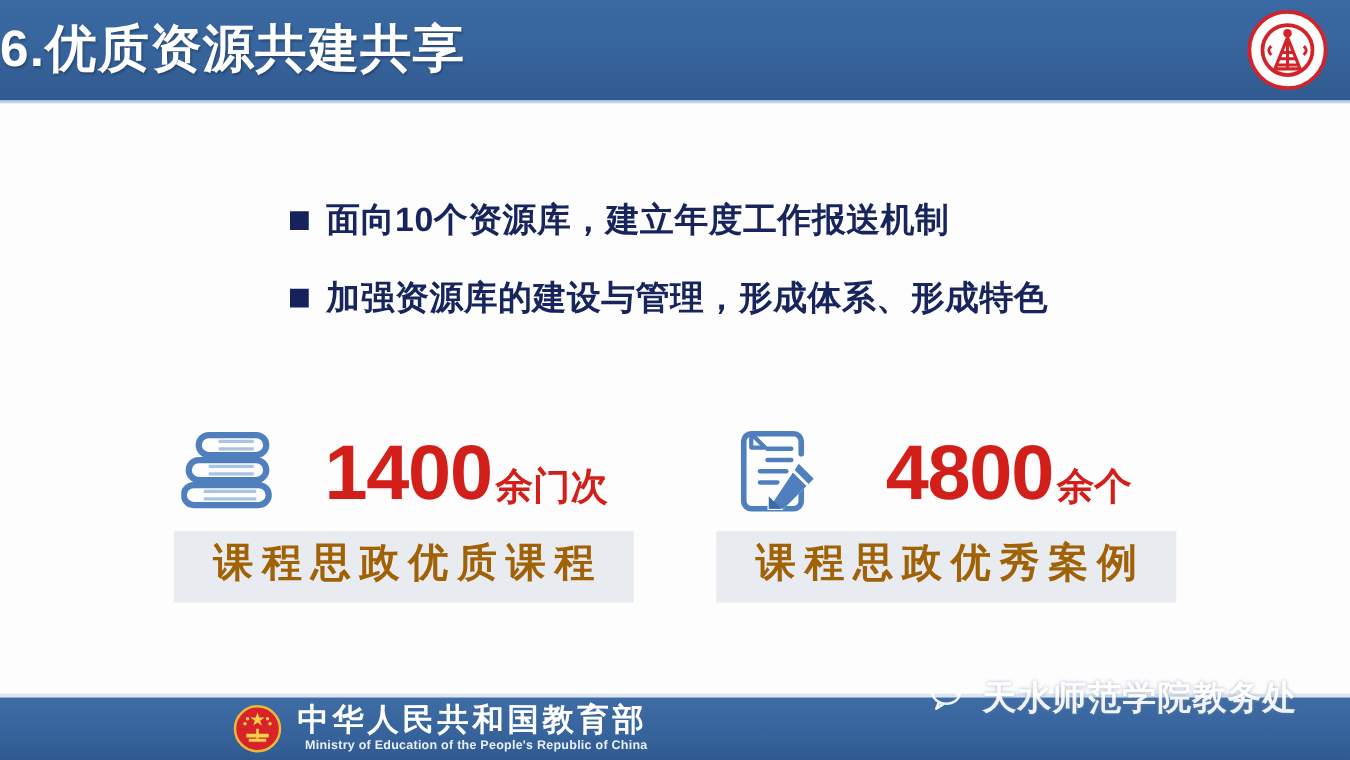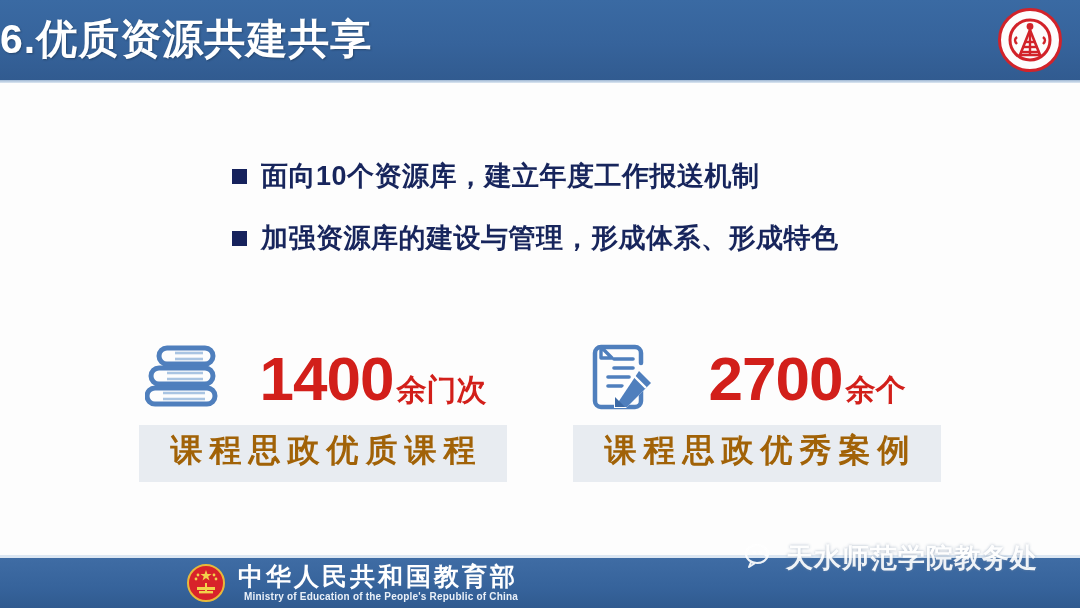--- a/index.html
+++ b/index.html
@@ -311,21 +311,21 @@
                 <line x1="27" y1="47" x2="41" y2="47"></line>
               </g>
               <path d="M20 8 L31 19 L20 19 Z" fill="#ffffff" stroke="#4f7fbd" stroke-width="3.4" stroke-linejoin="round"></path>
               <path d="M57 33 L69 45 L45 69 L33 69 L33 57 Z" fill="#ffffff" stroke="none"></path>
               <path d="M58 32 L70 44 L46 68 L34 68 Z" fill="#4f7fbd"></path>
               <path d="M34 68 L34 58 L44 68 Z" fill="#3c6aa6"></path>
               <line x1="53" y1="37" x2="65" y2="49" stroke="#ffffff" stroke-width="2.4"></line>
             </svg>
           </div>
           <div class="stat-number-wrap">
-            <span class="stat-number">2700</span>
+            <span class="stat-number">4800</span>
             <span class="stat-unit">余个</span>
           </div>
         </div>
         <div class="stat-label">课程思政优秀案例</div>
       </div>
 
     </div>
   </div>
 
   <div class="watermark-photo"></div>

